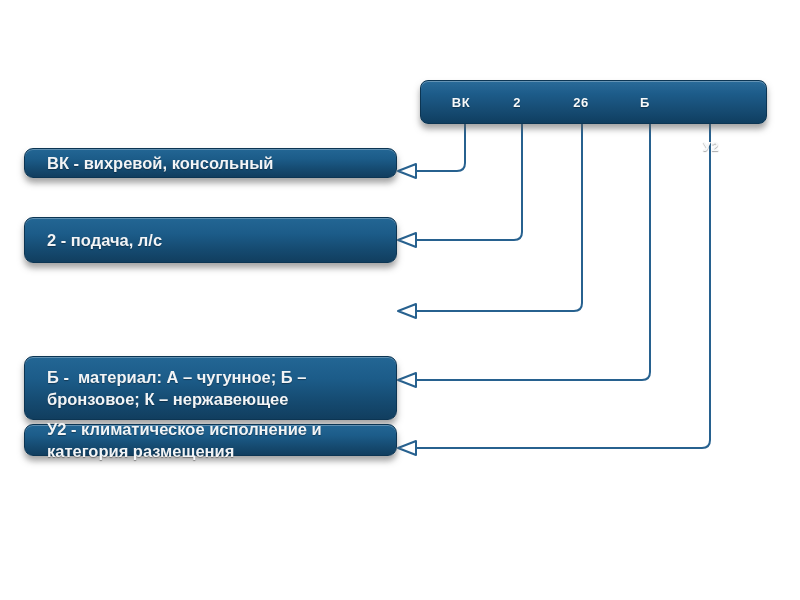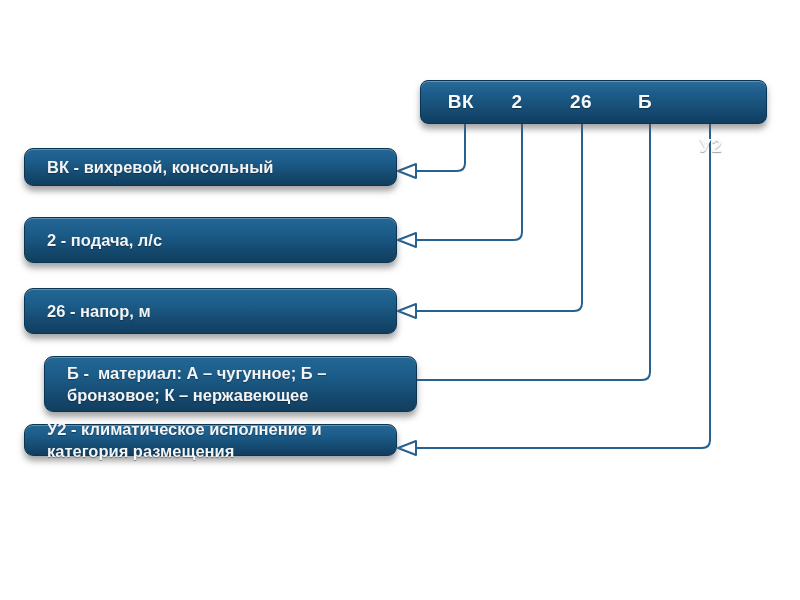--- a/index.html
+++ b/index.html
@@ -20,44 +20,44 @@
     position:absolute;left:420px;top:80px;width:347px;height:44px;
     border-radius:8px;
     background:linear-gradient(180deg,#2a6b99 0%,#1d5c8a 30%,#164b72 70%,#0f3e60 100%);
     box-shadow:0 5px 6px rgba(90,90,90,.55), inset 0 1px 0 rgba(255,255,255,.28);
     border:1px solid #0c3553;
     box-sizing:border-box;
   }
   .seg{
     position:absolute;top:50%;
     transform:translate(-50%,-50%);
-    color:#f7f9fa;font-size:19px;font-weight:700;
+    color:#f7f9fa;font-size:13px;font-weight:700;
     letter-spacing:.5px;white-space:nowrap;
     text-shadow:0 1px 1px rgba(0,0,0,.35);
   }
   
   .legend-box{
     position:absolute;left:24px;width:373px;
     border-radius:9px;
     background:linear-gradient(180deg,#236694 0%,#1c5c89 35%,#154a70 72%,#113e5f 100%);
     box-shadow:0 5px 6px rgba(90,90,90,.55), inset 0 1px 0 rgba(255,255,255,.28);
     border:1px solid #0c3553;
     box-sizing:border-box;
     display:flex;align-items:center;
     padding:0 12px 0 22px;
   }
   .legend-box .txt{
     color:#f2f4f6;font-size:16.5px;font-weight:700;line-height:22px;
     white-space:pre-wrap;
     text-shadow:0 1px 1px rgba(0,0,0,.35);
   }
-  .box1{top:148px;height:38px;}
+  .box1{top:148px;height:30px;}
   .box2{top:217px;height:46px;}
   .box3{top:288px;height:46px;}
-  .box4{top:356px;height:56px;margin-left:20px;}
+  .box4{top:356px;height:64px;}
   .box5{top:424px;height:32px;}
   .seg1{left:40px;} .seg2{left:96px;} .seg3{left:160px;} .seg4{left:224px;} .seg5{left:290px;margin-top:44px;}
 </style>
 </head>
 <body>
 
 <div class="canvas">
 
   <svg class="overlay" viewBox="0 0 800 600" xmlns="http://www.w3.org/2000/svg">
     <path class="conn" d="M465 118 L465 163 Q465 171 457 171 L416 171"></path>
@@ -81,23 +81,20 @@
   </div>
 
   <div class="legend-box box1">
     <span class="txt">ВК - вихревой, консольный</span>
   </div>
 
   <div class="legend-box box2">
     <span class="txt">2 - подача, л/с</span>
   </div>
 
-  <div class="legend-box box3">
-    <span class="txt">26 - напор, м</span>
-  </div>
 
   <div class="legend-box box4">
     <span class="txt">Б -  материал: А – чугунное; Б – бронзовое; К – нержавеющее</span>
   </div>
 
   <div class="legend-box box5">
     <span class="txt">У2 - климатическое исполнение и категория размещения</span>
   </div>
 
 </div>

